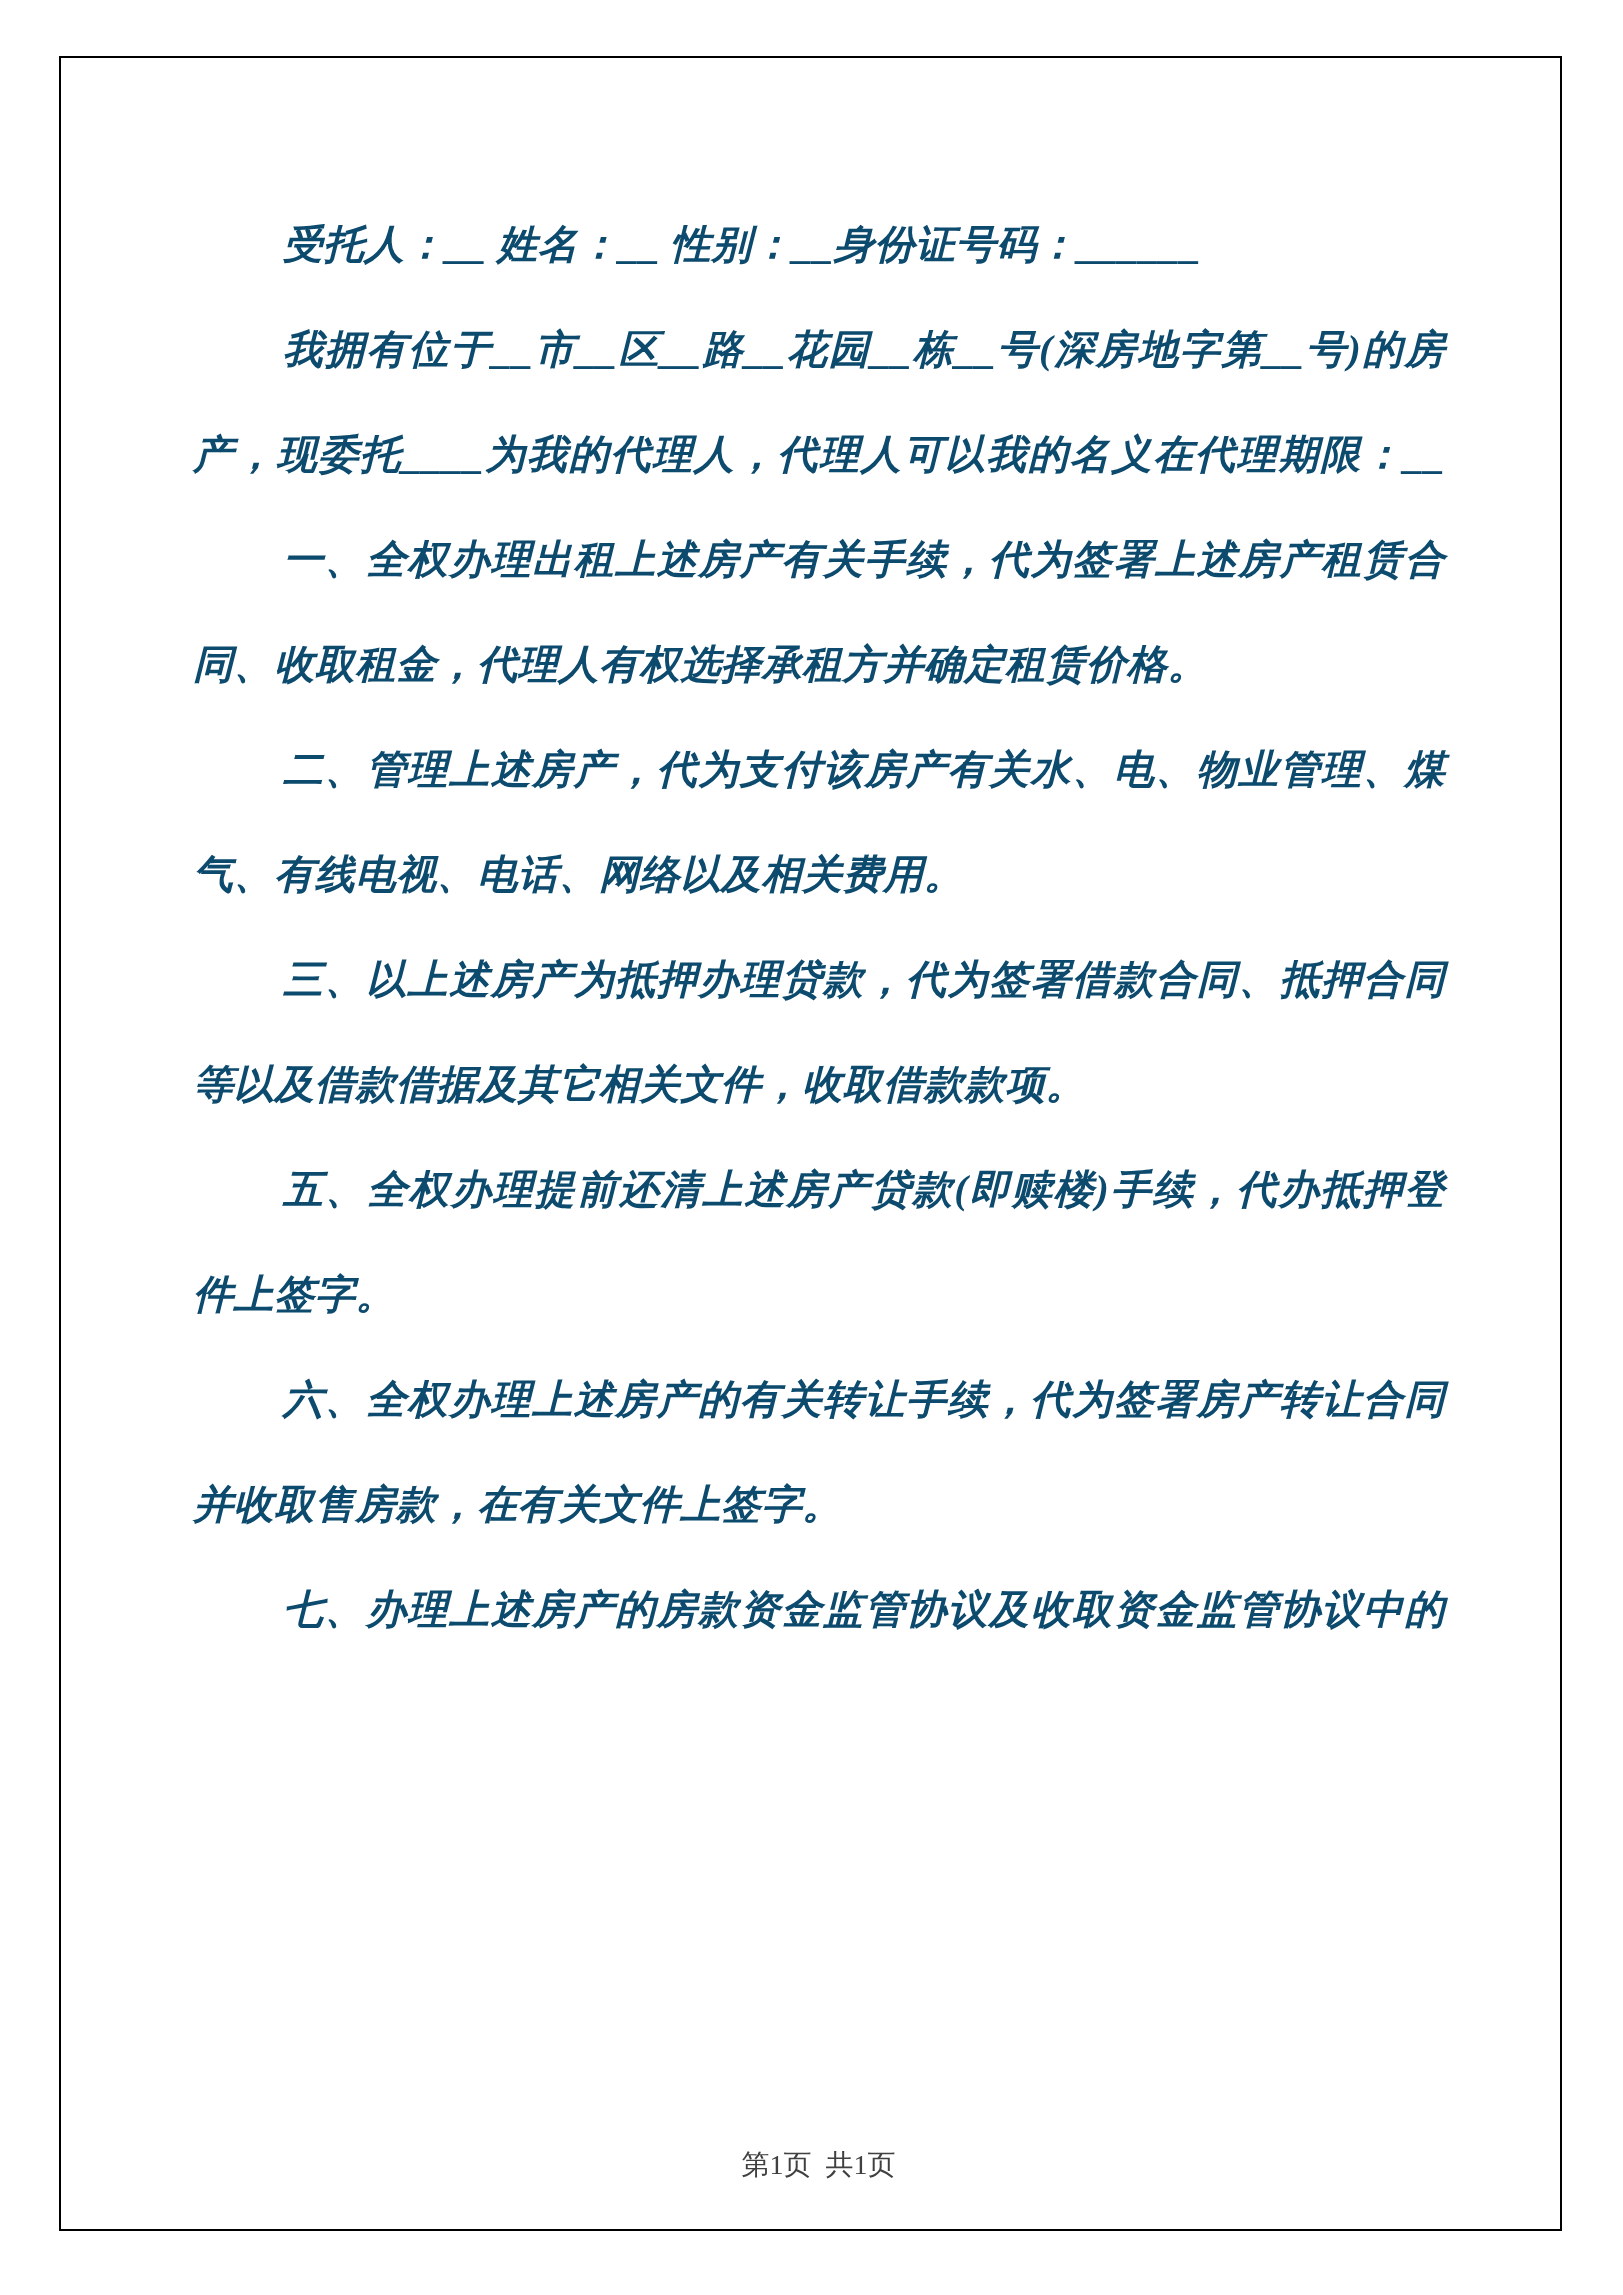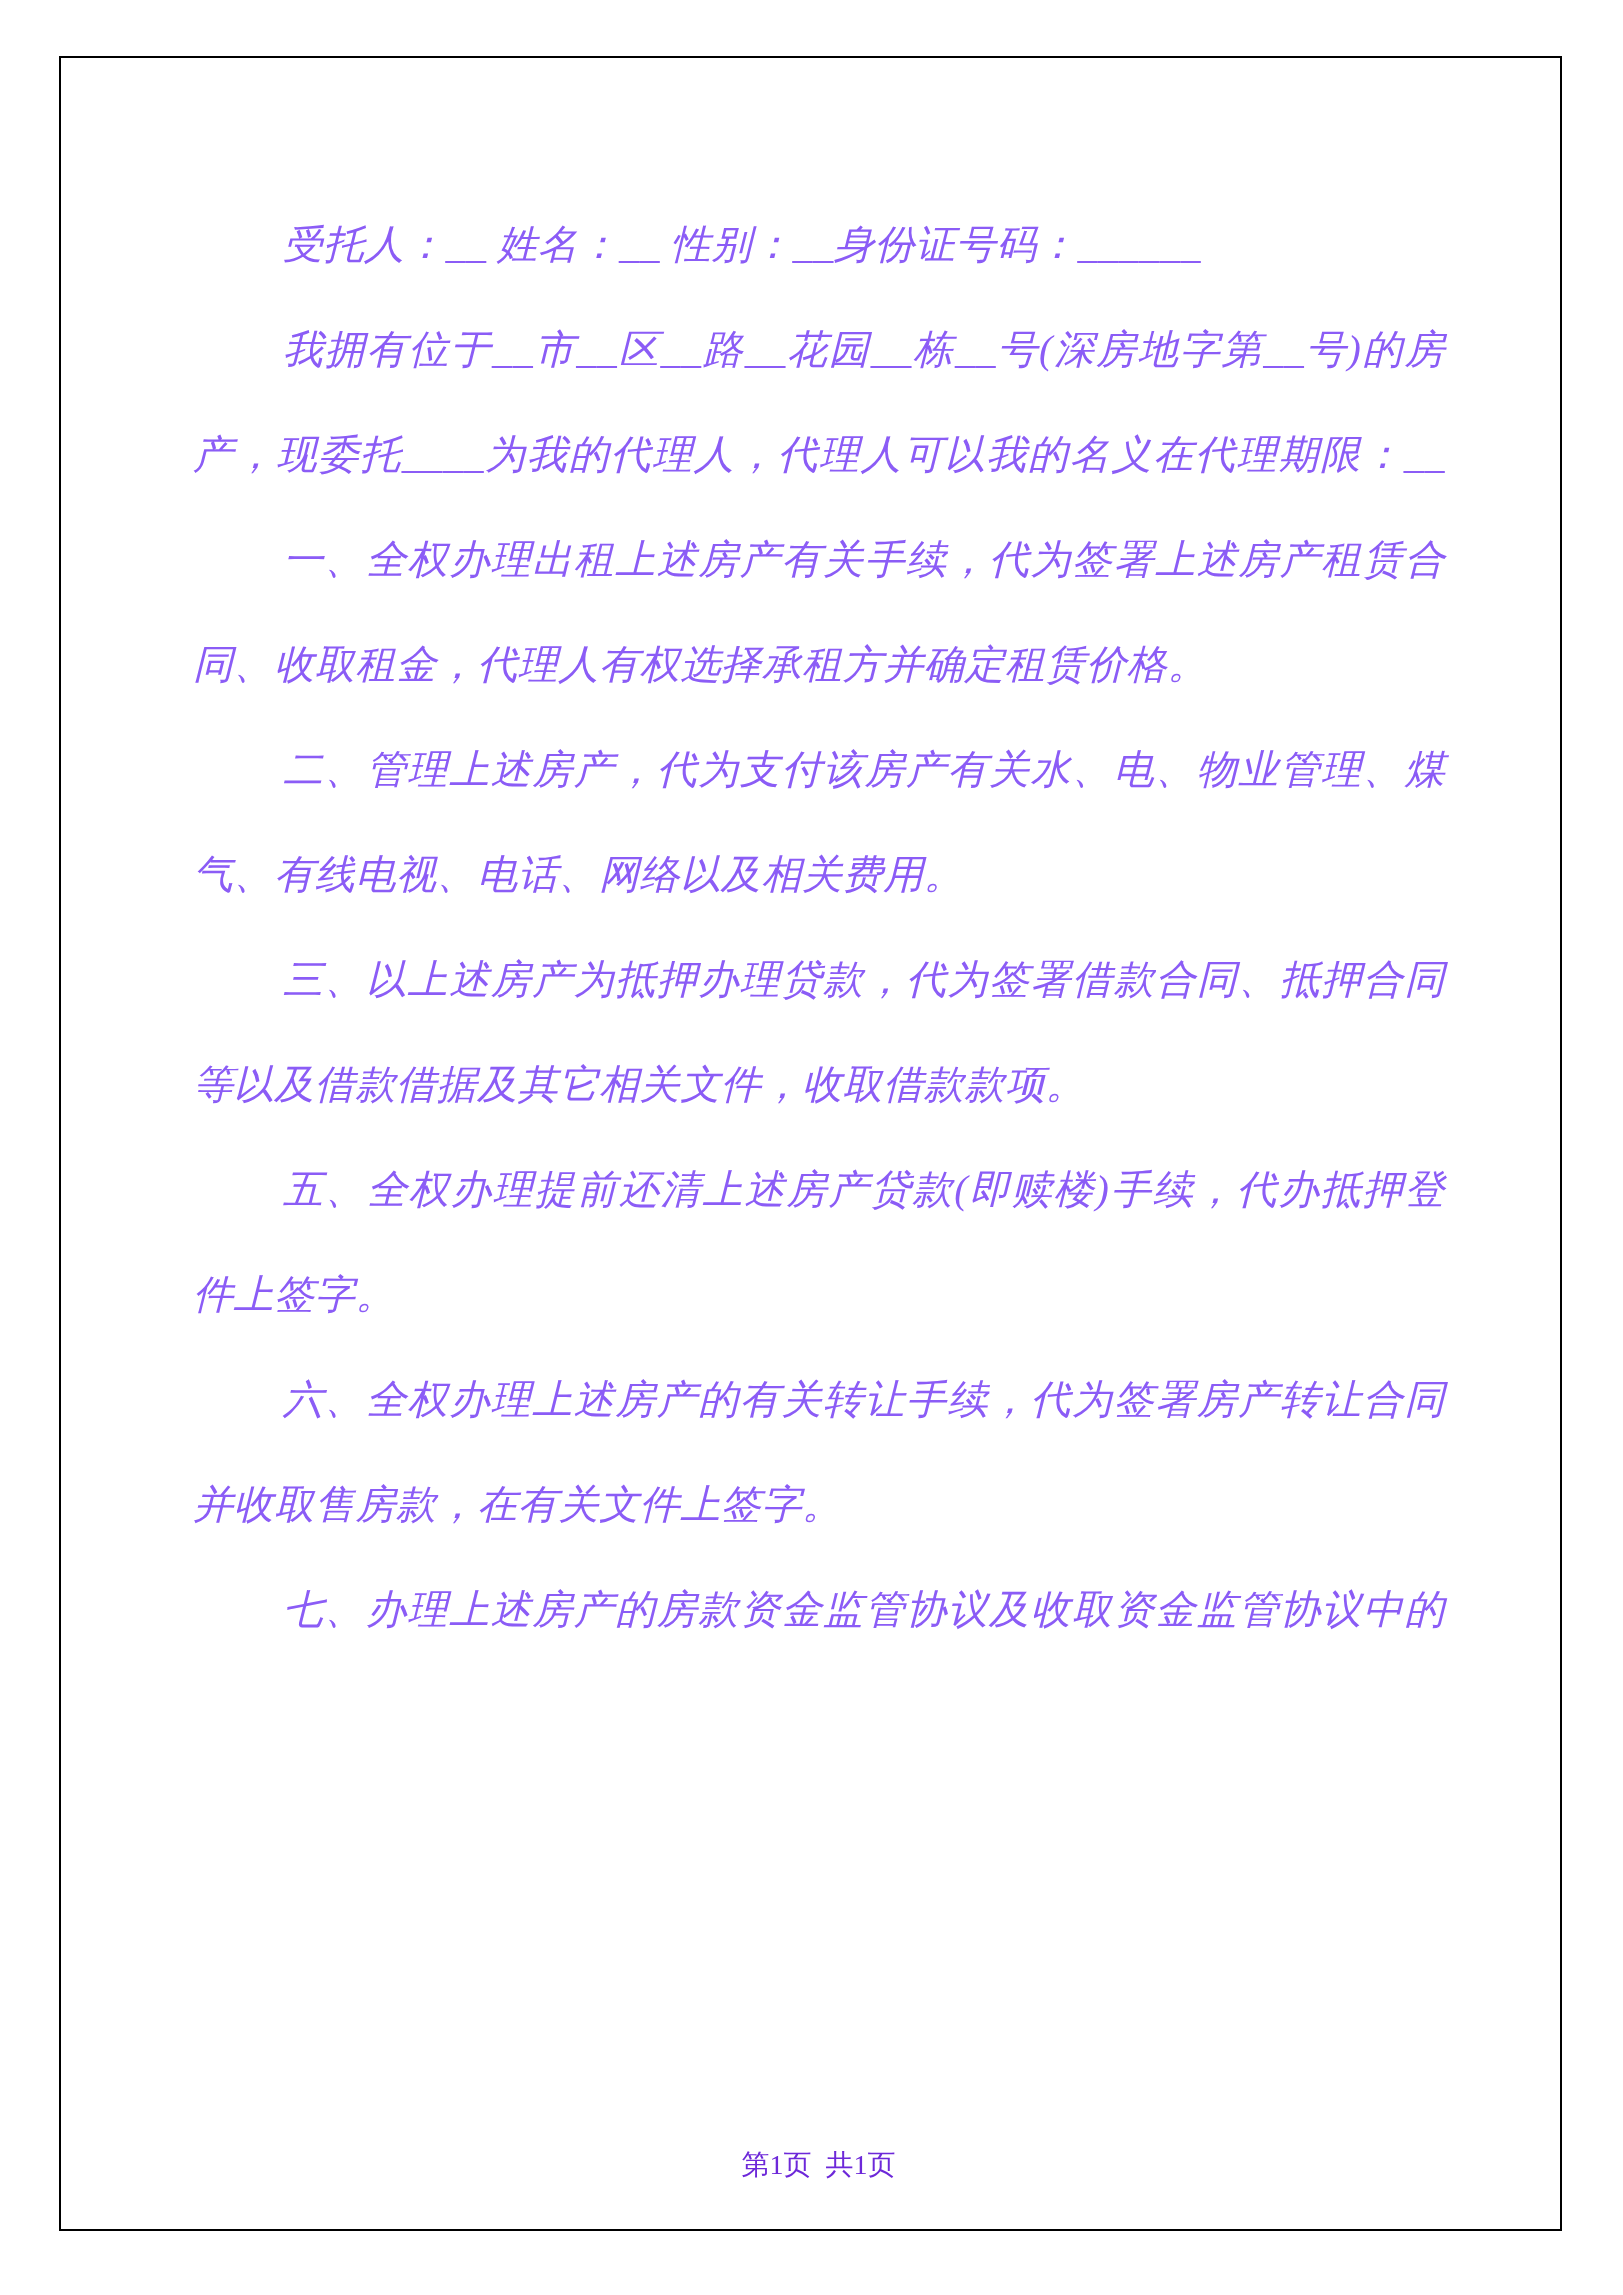--- a/index.html
+++ b/index.html
@@ -27,43 +27,44 @@
   .doc-body {
     position: absolute;
     left: 193px;
     top: 192px;
     width: 1252px;
   }
   .line {
     height: 105px;
     line-height: 105px;
     font-size: 40px;
-    color: #8b5cf6;
+    color: #0c4a6e;
     font-family: "Liberation Serif", serif;
     font-style: italic;
     letter-spacing: 0.6px;
     white-space: pre;
     text-align: left;
+    font-weight: bold;
   }
   .line.indent {
     padding-left: 90px;
   }
   .line.fill {
     text-align: justify;
     text-align-last: justify;
   }
   .page-footer {
     position: absolute;
     left: 0;
     top: 2106px;
     width: 100%;
     text-align: center;
     font-size: 28px;
     line-height: 39px;
-    color: #6d28d9;
+    color: #404040;
     font-style: normal;
     white-space: pre;
   }
 </style>
 </head>
 <body>
 
 <div class="border-frame"></div>
 
 <div class="doc-body">

